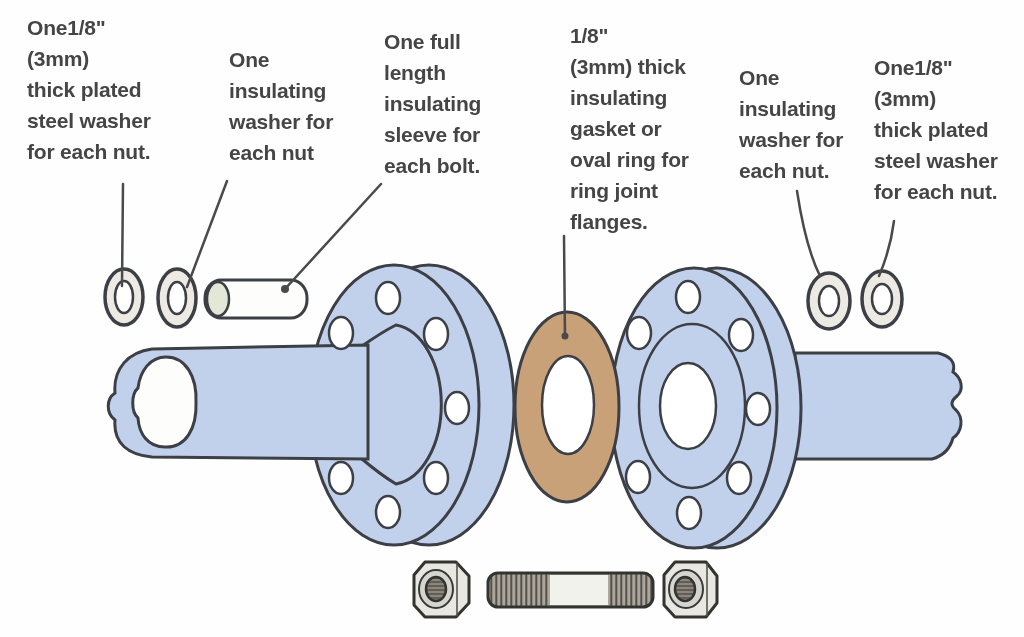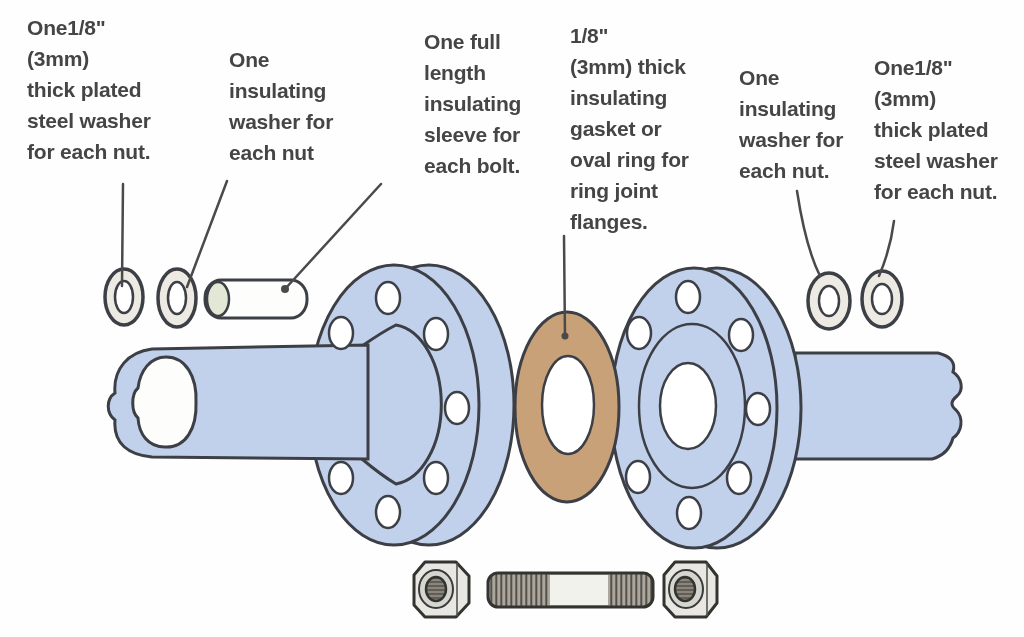--- a/index.html
+++ b/index.html
@@ -162,21 +162,21 @@
 
   <div class="lbl" style="left:27px;  top:12px;">One1/8"
 (3mm)
 thick plated
 steel washer
 for each nut.</div>
   <div class="lbl" style="left:229px; top:44px;">One
 insulating
 washer for
 each nut</div>
-  <div class="lbl" style="left:384px; top:26px;margin-left:40px;">One full
+  <div class="lbl" style="left:384px; top:26px;">One full
 length
 insulating
 sleeve for
 each bolt.</div>
   <div class="lbl" style="left:570px; top:20px;">1/8"
 (3mm) thick
 insulating
 gasket or
 oval ring for
 ring joint

